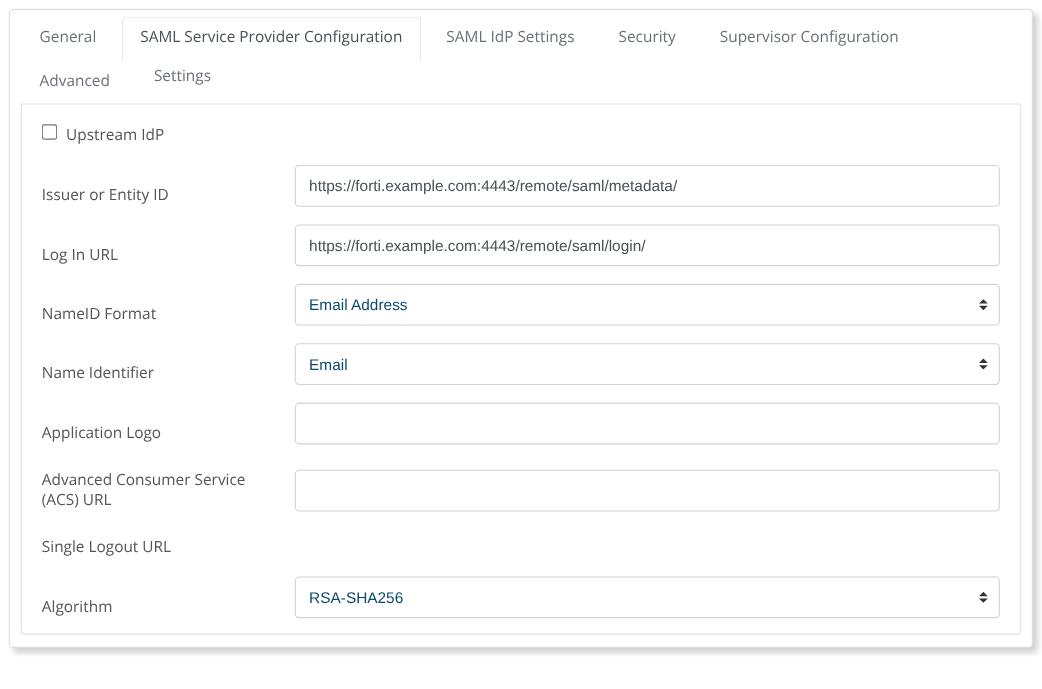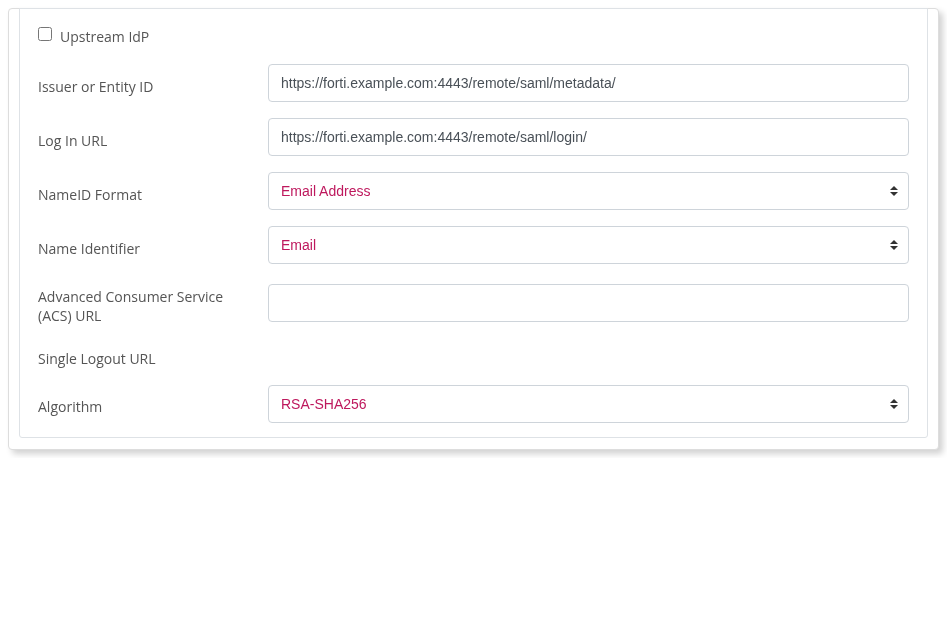--- a/index.html
+++ b/index.html
@@ -68,21 +68,21 @@
     margin: 0;
     accent-color: #555;
   }
   .check-row label {
     color: #555;
     font-size: 14px;
     cursor: pointer;
   }
   .form-row {
     display: flex;
-    align-items: center;
+    align-items: flex-end;
     margin-bottom: 16px;
     gap: 12px;
   }
   .form-label {
     flex: 0 0 218px;
     padding-top: 8px;
     color: #555;
     line-height: 1.35;
   }
   .form-control-wrap {
@@ -104,21 +104,21 @@
     position: relative;
     width: 100%;
   }
   .select-wrap select {
     width: 100%;
     height: 38px;
     padding: 6px 28px 6px 12px;
     border: 1px solid #ced4da;
     border-radius: 4px;
     font-size: 14px;
-    color: #be185d;
+    color: #0c4a6e;
     background: #fff;
     appearance: none;
     -webkit-appearance: none;
     outline: none;
     cursor: pointer;
   }
   .select-caret {
     position: absolute;
     right: 10px;
     top: 50%;
@@ -141,20 +141,29 @@
     border-right: 4px solid transparent;
   }
   .select-caret::before { border-bottom: 4px solid #333; }
   .select-caret::after  { border-top: 4px solid #333; }
 </style>
 </head>
 <body>
 
 <div class="panel">
 
+  <div class="tabs">
+    <div class="tab">General</div>
+    <div class="tab active">SAML Service Provider Configuration</div>
+    <div class="tab">SAML IdP Settings</div>
+    <div class="tab">Security</div>
+    <div class="tab">Supervisor Configuration</div>
+    <div class="tab">Advanced</div>
+    <div class="tab tab-wrap-line">Settings</div>
+  </div>
 
   <div class="pane">
 
     <div class="check-row">
       <input type="checkbox" id="upstream" style="">
       <label for="upstream">Upstream IdP</label>
     </div>
 
     <div class="form-row">
       <div class="form-label">Issuer or Entity ID</div>
@@ -188,20 +197,26 @@
       <div class="form-control-wrap">
         <div class="select-wrap">
           <select>
             <option>Email</option>
           </select>
           <span class="select-caret"></span>
         </div>
       </div>
     </div>
 
+    <div class="form-row">
+      <div class="form-label">Application Logo</div>
+      <div class="form-control-wrap">
+        <input class="form-control" type="text" value="" style="">
+      </div>
+    </div>
 
     <div class="form-row">
       <div class="form-label">Advanced Consumer Service (ACS) URL</div>
       <div class="form-control-wrap">
         <input class="form-control" type="text" value="" style="">
       </div>
     </div>
 
     <div class="form-row">
       <div class="form-label">Single Logout URL</div>

